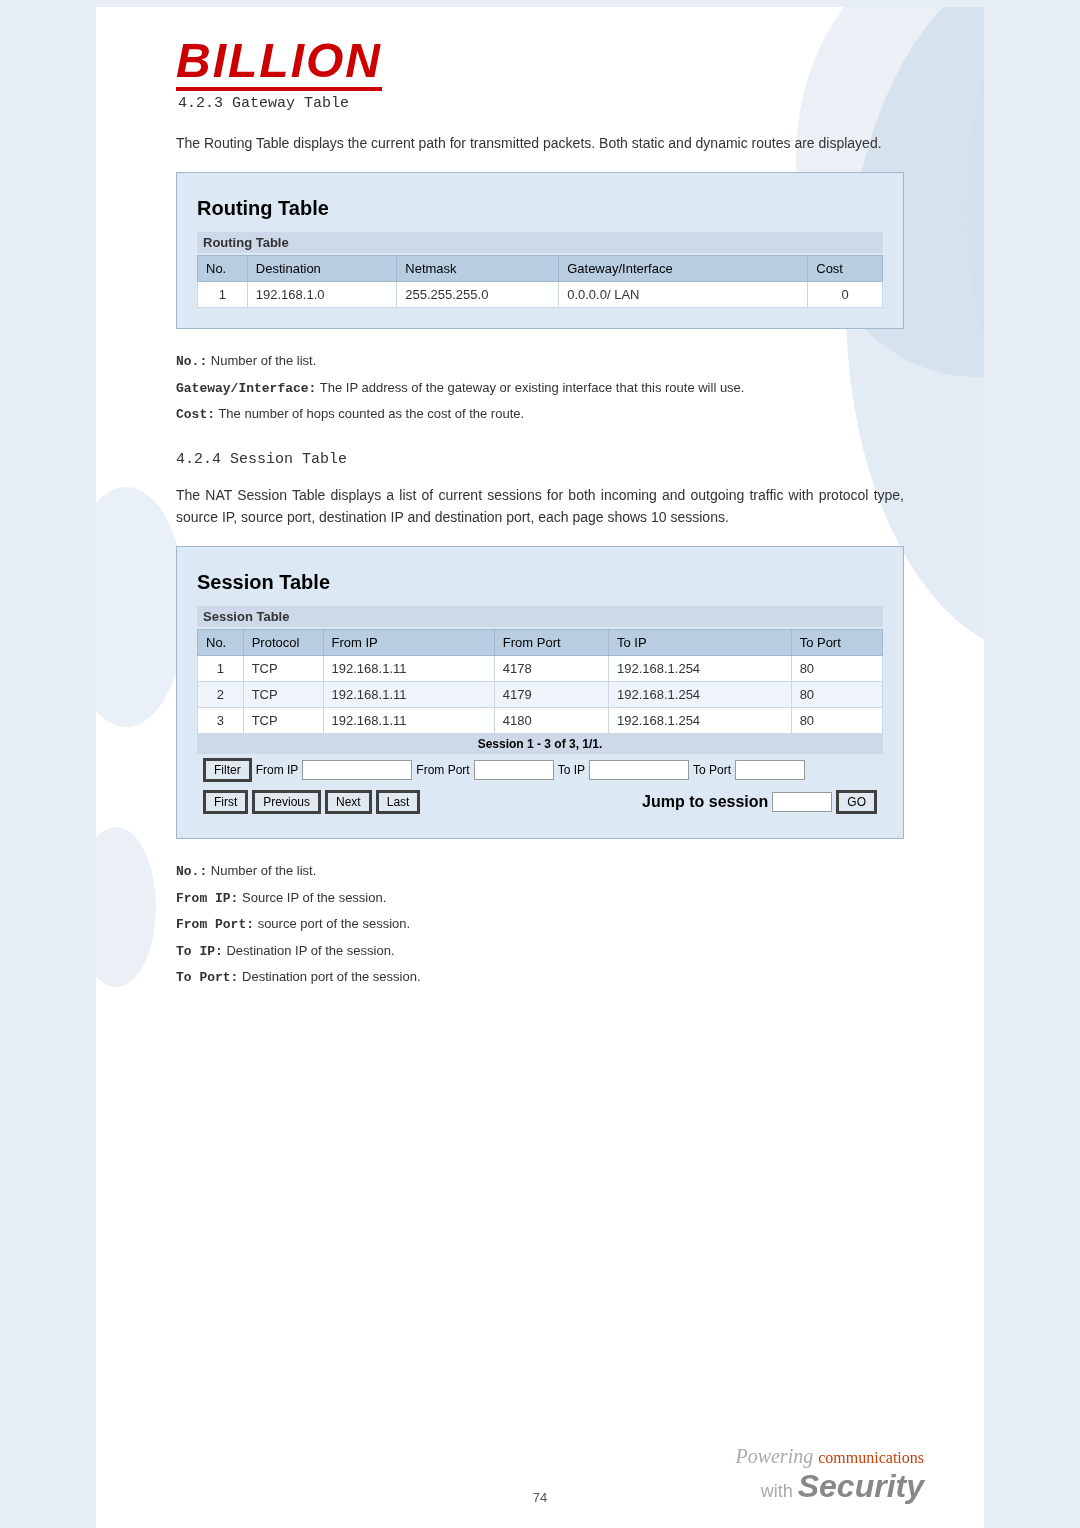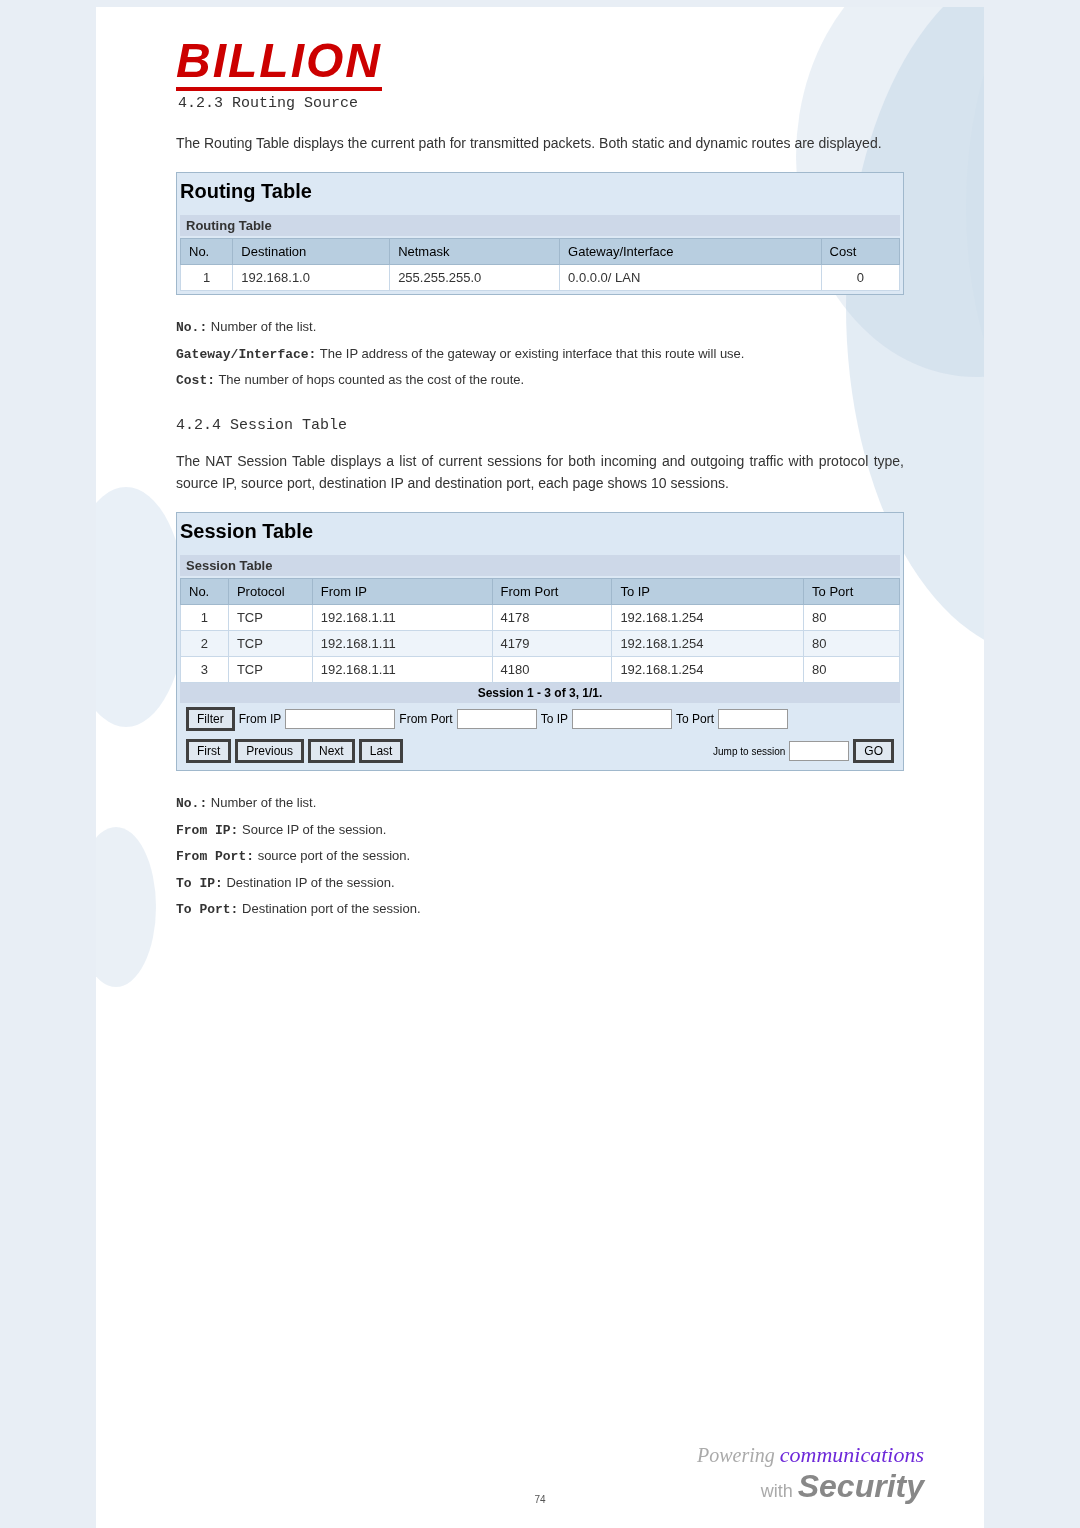--- a/index.html
+++ b/index.html
@@ -67,21 +67,21 @@
       color: #333;
       line-height: 1.6;
       margin-bottom: 18px;
       text-align: justify;
     }
     
     .table-container {
       background: #dce8f4;
       border: 1px solid #a0b8cc;
       margin-bottom: 20px;
-      padding: 3px;
+      padding: 20px;
     }
     .table-main-header {
       font-size: 20px;
       font-weight: bold;
       color: #000;
       margin-bottom: 8px;
       padding: 4px 0;
     }
     .table-sub-header {
       font-size: 13px;
@@ -168,43 +168,43 @@
     }
     .nav-row {
       background: #dce8f4;
       padding: 4px 6px;
       display: flex;
       align-items: center;
       gap: 4px;
       font-size: 12px;
     }
     .jump-label {
-      font-weight: normal;
-      font-size: 10px;
+      font-weight: bold;
+      font-size: 16px;
       margin-left: auto;
     }
     .go-btn {
       background: #e0e8f0;
       border: 1px solid #888;
       padding: 2px 10px;
       font-size: 12px;
       cursor: pointer;
     }
     
     .page-footer {
       position: absolute;
       bottom: 30px;
       left: 0;
       width: 100%;
       display: flex;
       justify-content: center;
       align-items: center;
     }
     .page-number {
-      font-size: 10px;
+      font-size: 13px;
       color: #555;
     }
     .branding {
       position: absolute;
       bottom: 30px;
       right: 60px;
       text-align: right;
       font-size: 18px;
       color: #888;
     }
@@ -241,21 +241,21 @@
       <ellipse cx="20" cy="900" rx="40" ry="80" fill="#b8cee0" opacity="0.3"></ellipse>
     </svg>
   </div>
 
   <div class="content">
 
     <div class="header">
       <div>
         <div class="logo-text">BILLION</div>
         <div class="logo-bar"></div>
-        <div class="section-title">4.2.3   Routing Source</div>
+        <div class="section-title">4.2.3   Gateway Table</div>
       </div>
     </div>
 
     <p class="description">The Routing Table displays the current path for transmitted packets. Both static and dynamic routes are displayed.</p>
 
     <div class="table-container">
       <div class="table-main-header">Routing Table</div>
       <div class="table-sub-header">Routing Table</div>
       <table class="data-table">
         <thead>
@@ -366,21 +366,21 @@
 
   </div>
 
   <div class="page-footer">
     <span class="page-number">74</span>
   </div>
 
   <div class="branding">
     <div>
       <span class="powering" style="font-style:italic; font-size:20px; color:#aaa; font-family: Georgia, serif;">Powering</span>
-      <span style="font-size:22px; color:#6d28d9; font-family: Georgia, serif; font-style: italic;"> communications</span>
+      <span style="font-size:16px; color:#c2410c; font-family: Georgia, serif;"> communications</span>
     </div>
     <div>
       <span style="font-size:18px; color:#aaa;">with</span>
       <span class="security" style="font-size:32px; font-weight:bold; font-style:italic; color:#888; font-family: Arial Black, sans-serif;">Security</span>
     </div>
   </div>
 
 </div>
 
 </body></html>

